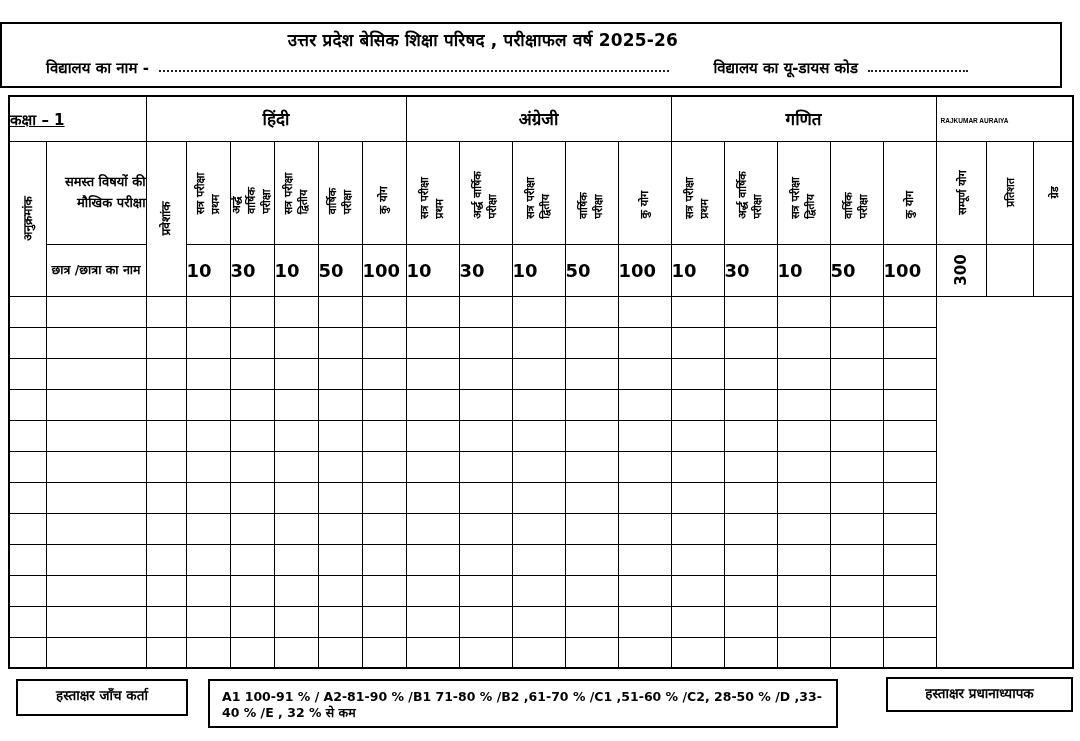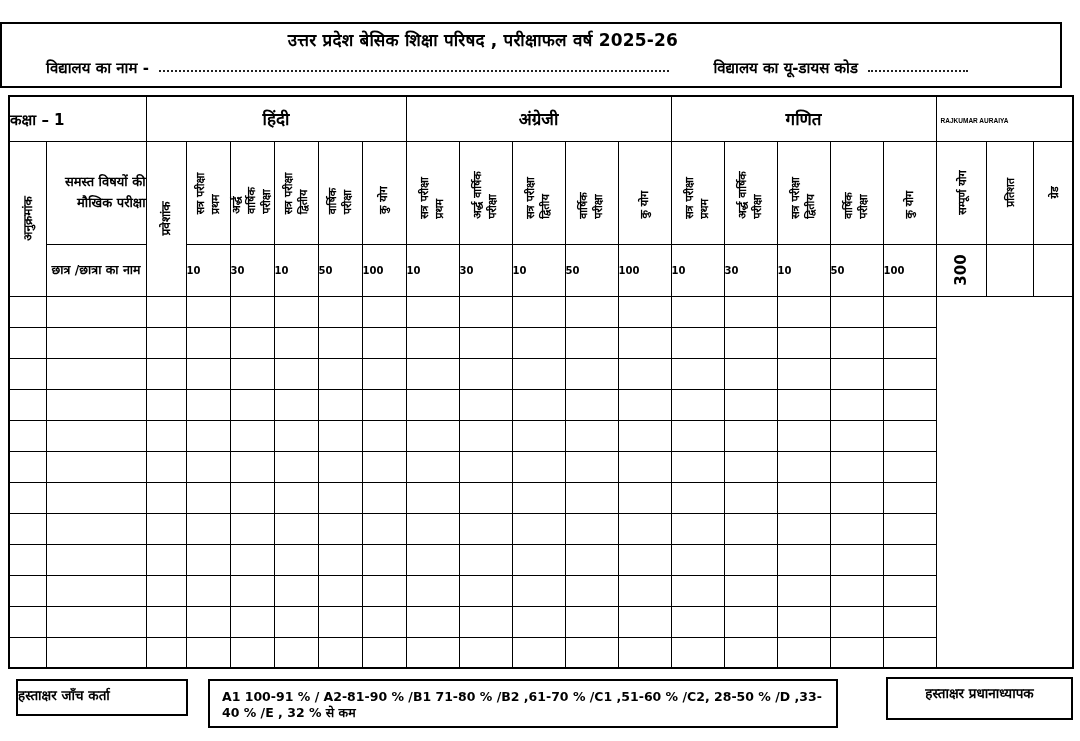--- a/index.html
+++ b/index.html
@@ -24,49 +24,49 @@
   table.marks{position:absolute;left:8px;top:95px;width:1064px;
               border-collapse:collapse;table-layout:fixed;
               border:2px solid #000;}
   table.marks td{border:1px solid #000;padding:0;vertical-align:middle;
                  font-weight:bold;overflow:visible;}
   tr.r1{height:45px;}
   tr.r2{height:103px;}
   tr.r3{height:52px;}
   tr.body-row{height:31px;}
 
-  .class-cell{vertical-align:top;padding:2px 0 0 8px;font-size:15px;}
+  .class-cell{vertical-align:top;padding:2px 0 0 8px;font-size:15px;text-decoration:underline;}
   .subject-cell{vertical-align:top;text-align:center;font-size:17px;padding-top:2px;margin-left:29px;}
   .watermark-cell{vertical-align:top;text-align:left;}
   .watermark{font-size:6.5px;font-weight:bold;padding:3px 0 0 4px;
              font-family:"Liberation Sans",sans-serif;}
 
   .oral-cell{vertical-align:top;text-align:right;padding:4px 4px 0 7px;
              font-size:13px;line-height:1.55;}
   .name-cell{text-align:center;font-size:12.5px;line-height:1.5;padding:2px;margin-left:36px;}
 
   .vbox{display:flex;align-items:center;justify-content:center;width:100%;}
   .h103{height:101px;}
   .h155{height:153px;}
   .h52{height:50px;}
   .vrot{transform:rotate(-90deg);white-space:nowrap;font-size:11px;font-weight:bold;}
   .vrot.wrap{white-space:normal;width:92px;line-height:1.35;text-align:left;}
   .vrot.big{font-size:12px;}
   .vrot.total{font-size:15px;}
 
-  .marks-num{text-align:left;padding-left:9px;font-size:10px;}
+  .marks-num{text-align:left;padding-left:9px;font-size:18px;}
 
   
   .sig-box{position:absolute;box-sizing:border-box;border:2px solid #000;
            font-weight:bold;background:#fff;}
   .checker-box{left:16px;top:679px;width:172px;height:37px;
-               font-size:13.5px;text-align:left;padding-top:5px;}
+               font-size:13.5px;text-align:center;padding-top:5px;}
   .gradekey-box{left:208px;top:679px;width:630px;height:49px;
                 font-size:12.5px;text-align:left;padding:8px 8px 0 12px;}
-  .principal-box{left:886px;top:677px;width:187px;height:43px;
+  .principal-box{left:886px;top:677px;width:187px;height:35px;
                  font-size:13.5px;text-align:center;padding-top:5px;}
 </style>
 </head>
 <body>
 
 <div class="page">
 
   <div class="header-box">
     <div class="form-title">उत्तर प्रदेश बेसिक शिक्षा परिषद , परीक्षाफल वर्ष  2025-26</div>
     <div class="school-row">

